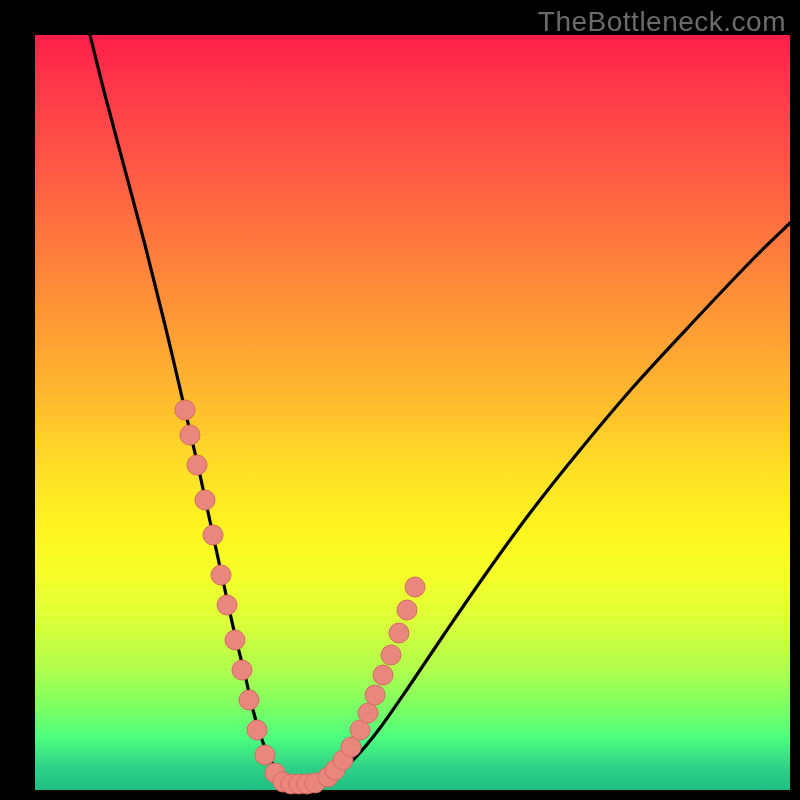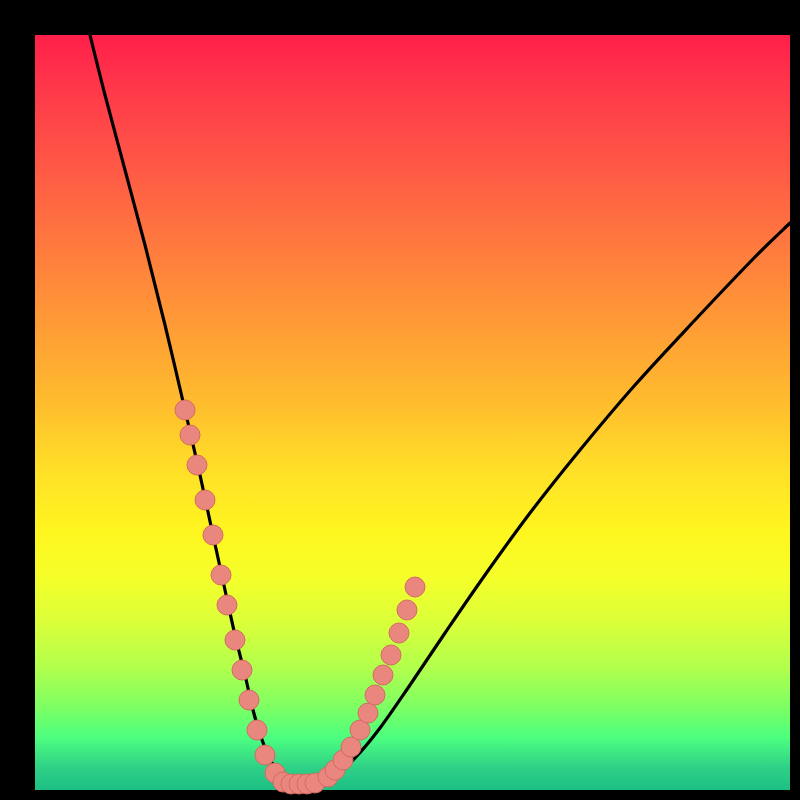--- a/index.html
+++ b/index.html
@@ -99,13 +99,14 @@
           <circle cx="333" cy="678" r="10" fill="#e9877e" stroke="#d46a63" stroke-width="1"></circle>
           <circle cx="340" cy="660" r="10" fill="#e9877e" stroke="#d46a63" stroke-width="1"></circle>
           <circle cx="348" cy="640" r="10" fill="#e9877e" stroke="#d46a63" stroke-width="1"></circle>
           <circle cx="356" cy="620" r="10" fill="#e9877e" stroke="#d46a63" stroke-width="1"></circle>
           <circle cx="364" cy="598" r="10" fill="#e9877e" stroke="#d46a63" stroke-width="1"></circle>
           <circle cx="372" cy="575" r="10" fill="#e9877e" stroke="#d46a63" stroke-width="1"></circle>
           <circle cx="380" cy="552" r="10" fill="#e9877e" stroke="#d46a63" stroke-width="1"></circle>
         </g>
     </svg>
   </div>
+  <div class="watermark">TheBottleneck.com</div>
 </div>
 
 </body></html>

